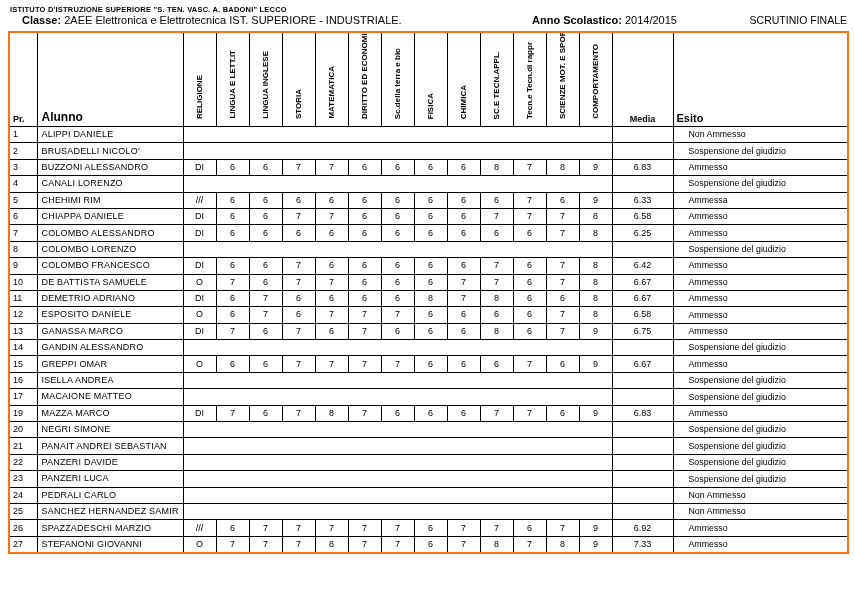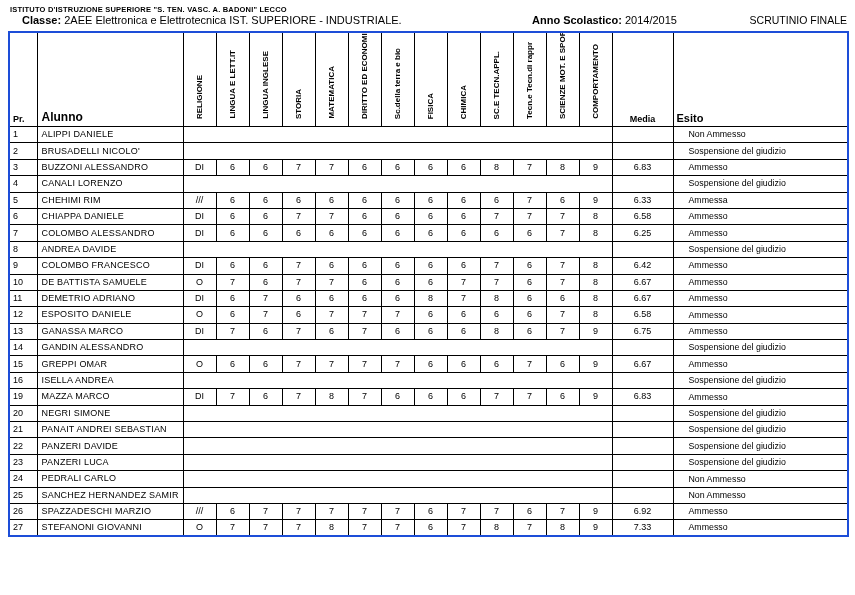--- a/index.html
+++ b/index.html
@@ -13,21 +13,21 @@
 
   
   .school-line { font-size:7.5px; font-weight:bold; letter-spacing:0.2px; padding-left:2px; }
   .info-line { display:flex; align-items:baseline; margin-bottom:5px; font-size:11px; }
   .classe-block { flex:0 0 510px; padding-left:14px; white-space:nowrap; }
   .anno-block { flex:1; white-space:nowrap; }
   .scrutinio-block { text-align:right; white-space:nowrap; font-size:10.5px; }
   .b { font-weight:bold; }
 
   
-  table { border-collapse:collapse; table-layout:fixed; width:839px; border:2px solid #1d4ed8; }
+  table { border-collapse:collapse; table-layout:fixed; width:839px; border:2px solid #f97316; }
   th, td { border:1px solid #000; overflow:hidden; }
 
   thead tr { height:92px; }
   thead th { vertical-align:bottom; background:#fff; font-weight:bold; }
   th.h-pr    { text-align:left; font-size:9px; padding:0 0 2px 3px; }
   th.h-name  { text-align:left; font-size:12px; padding:0 0 2px 4px; }
   th.h-media { text-align:center; font-size:9px; padding-bottom:2px; }
   th.h-esito { text-align:left; font-size:11px; padding:0 0 2px 3px; }
   th.h-subj  { text-align:center; padding:0 0 3px 0; }
   .vtext {
@@ -204,21 +204,21 @@
           <td class="c-grade">6</td>
           <td class="c-grade">6</td>
           <td class="c-grade">6</td>
           <td class="c-grade">7</td>
           <td class="c-grade">8</td>
           <td class="c-media">6.25</td>
           <td class="c-esito">Ammesso</td>
         </tr>
         <tr>
           <td class="c-pr">8</td>
-          <td class="c-name">ANDREA DAVIDE</td>
+          <td class="c-name">COLOMBO LORENZO</td>
           <td class="c-merged" colspan="13"></td>
           <td class="c-media"></td>
           <td class="c-esito">Sospensione del giudizio</td>
         </tr>
         <tr>
           <td class="c-pr">9</td>
           <td class="c-name">COLOMBO FRANCESCO</td>
           <td class="c-grade">DI</td>
           <td class="c-grade">6</td>
           <td class="c-grade">6</td>
@@ -338,20 +338,27 @@
           <td class="c-esito">Ammesso</td>
         </tr>
         <tr>
           <td class="c-pr">16</td>
           <td class="c-name">ISELLA ANDREA</td>
           <td class="c-merged" colspan="13"></td>
           <td class="c-media"></td>
           <td class="c-esito">Sospensione del giudizio</td>
         </tr>
         <tr>
+          <td class="c-pr">17</td>
+          <td class="c-name">MACAIONE MATTEO</td>
+          <td class="c-merged" colspan="13"></td>
+          <td class="c-media"></td>
+          <td class="c-esito">Sospensione del giudizio</td>
+        </tr>
+        <tr>
           <td class="c-pr">19</td>
           <td class="c-name">MAZZA MARCO</td>
           <td class="c-grade">DI</td>
           <td class="c-grade">7</td>
           <td class="c-grade">6</td>
           <td class="c-grade">7</td>
           <td class="c-grade">8</td>
           <td class="c-grade">7</td>
           <td class="c-grade">6</td>
           <td class="c-grade">6</td>

